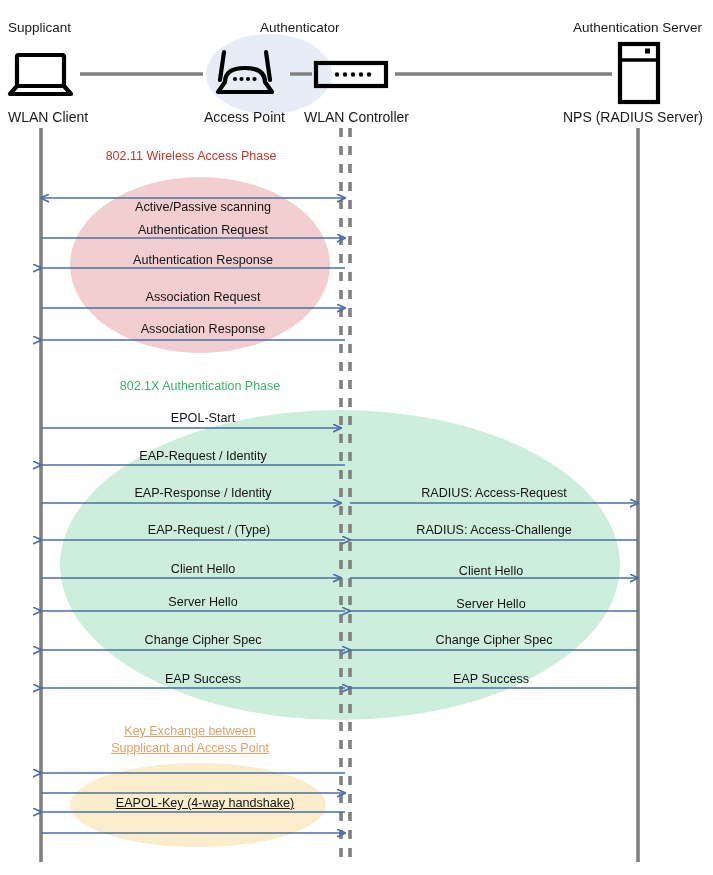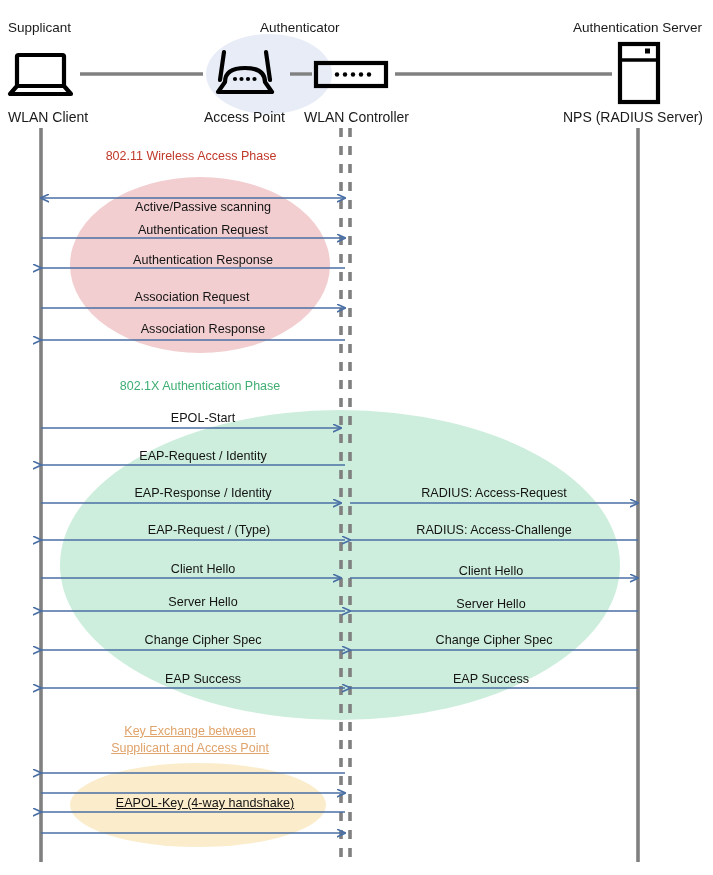--- a/index.html
+++ b/index.html
@@ -170,21 +170,21 @@
   <div id="phase-titles">
       <div class="phase-title" style="left: 191px; top: 148px; color: rgb(192, 57, 43); transform: translateX(-50%);">802.11 Wireless Access Phase</div>
       <div class="phase-title" style="left: 200px; top: 378px; color: rgb(63, 174, 115); transform: translateX(-50%);">802.1X Authentication Phase</div>
       <div class="phase-title" style="left: 190px; top: 723px; color: rgb(224, 163, 107); transform: translateX(-50%); text-decoration: underline;">Key Exchange between<br>Supplicant and Access Point</div>
     </div>
 
   <div id="message-labels">
       <div class="msg-label" style="left: 203px; top: 185px; margin-top: 16px;">Active/Passive scanning</div>
       <div class="msg-label" style="left: 203px; top: 224px;">Authentication Request</div>
       <div class="msg-label" style="left: 203px; top: 254px;">Authentication Response</div>
-      <div class="msg-label" style="left: 192px; top: 291px;">Association Request</div>
+      <div class="msg-label" style="left: 203px; top: 291px;">Association Request</div>
       <div class="msg-label" style="left: 203px; top: 323px;">Association Response</div>
       <div class="msg-label" style="left: 203px; top: 412px;">EPOL-Start</div>
       <div class="msg-label" style="left: 203px; top: 450px;">EAP-Request / Identity</div>
       <div class="msg-label" style="left: 203px; top: 487px;">EAP-Response / Identity</div>
       <div class="msg-label" style="left: 494px; top: 487px;">RADIUS: Access-Request</div>
       <div class="msg-label" style="left: 203px; top: 524px; padding-left: 12px;">EAP-Request / (Type)</div>
       <div class="msg-label" style="left: 494px; top: 524px;">RADIUS: Access-Challenge</div>
       <div class="msg-label" style="left: 203px; top: 563px;">Client Hello</div>
       <div class="msg-label" style="left: 491px; top: 565px;">Client Hello</div>
       <div class="msg-label" style="left: 203px; top: 596px;">Server Hello</div>

